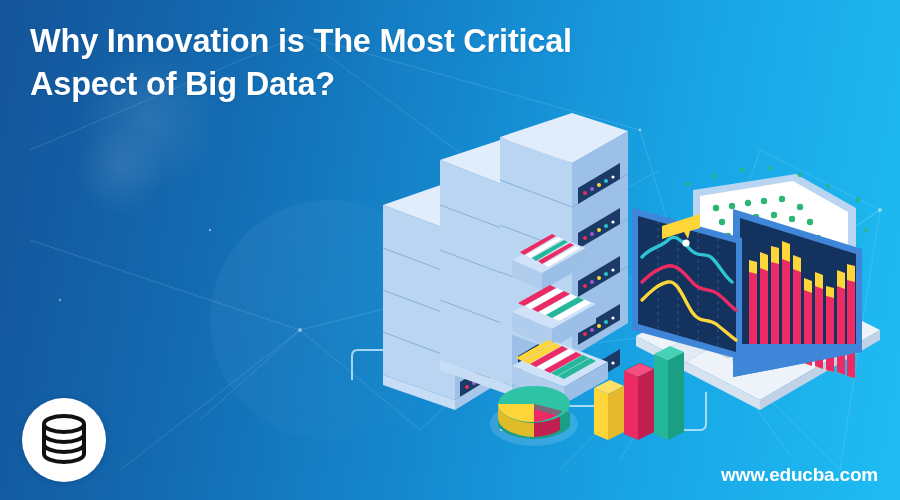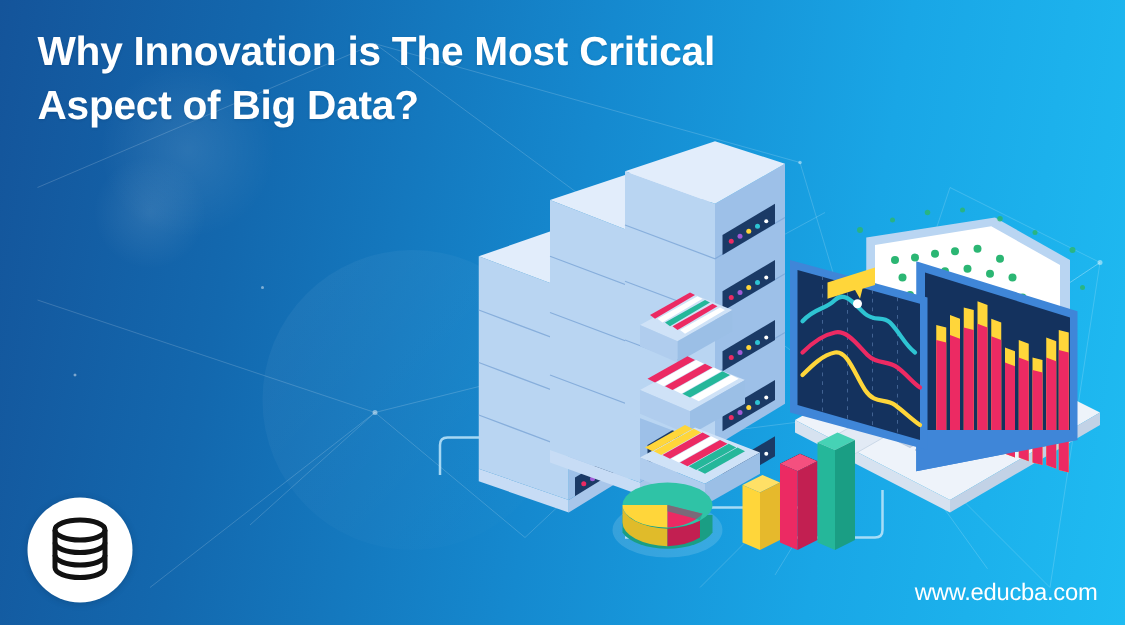--- a/index.html
+++ b/index.html
@@ -11,21 +11,21 @@
   #bg-svg,#art-svg{position:absolute;left:0;top:0;width:900px;height:500px;}
   #bg-svg{opacity:1;}
   #title{
     position:absolute;left:30px;top:20px;width:810px;
     color:#ffffff;font-size:32.5px;font-weight:bold;line-height:1.33;
     letter-spacing:-0.2px;text-shadow:0 1px 2px rgba(0,40,80,.18);
     white-space:pre-line;
   }
   #brand-url{
     position:absolute;right:22px;bottom:14px;color:#ffffff;
-    font-size:19px;font-weight:normal;letter-spacing:-0.2px;
+    font-size:19px;font-weight:bold;letter-spacing:-0.2px;
   }
   #logo-badge{
     position:absolute;left:22px;bottom:18px;width:84px;height:84px;border-radius:50%;
     background:#ffffff;display:flex;align-items:center;justify-content:center;
     box-shadow:0 1px 6px rgba(0,30,60,.22);
   }
 </style>
 </head>
 <body>
 

